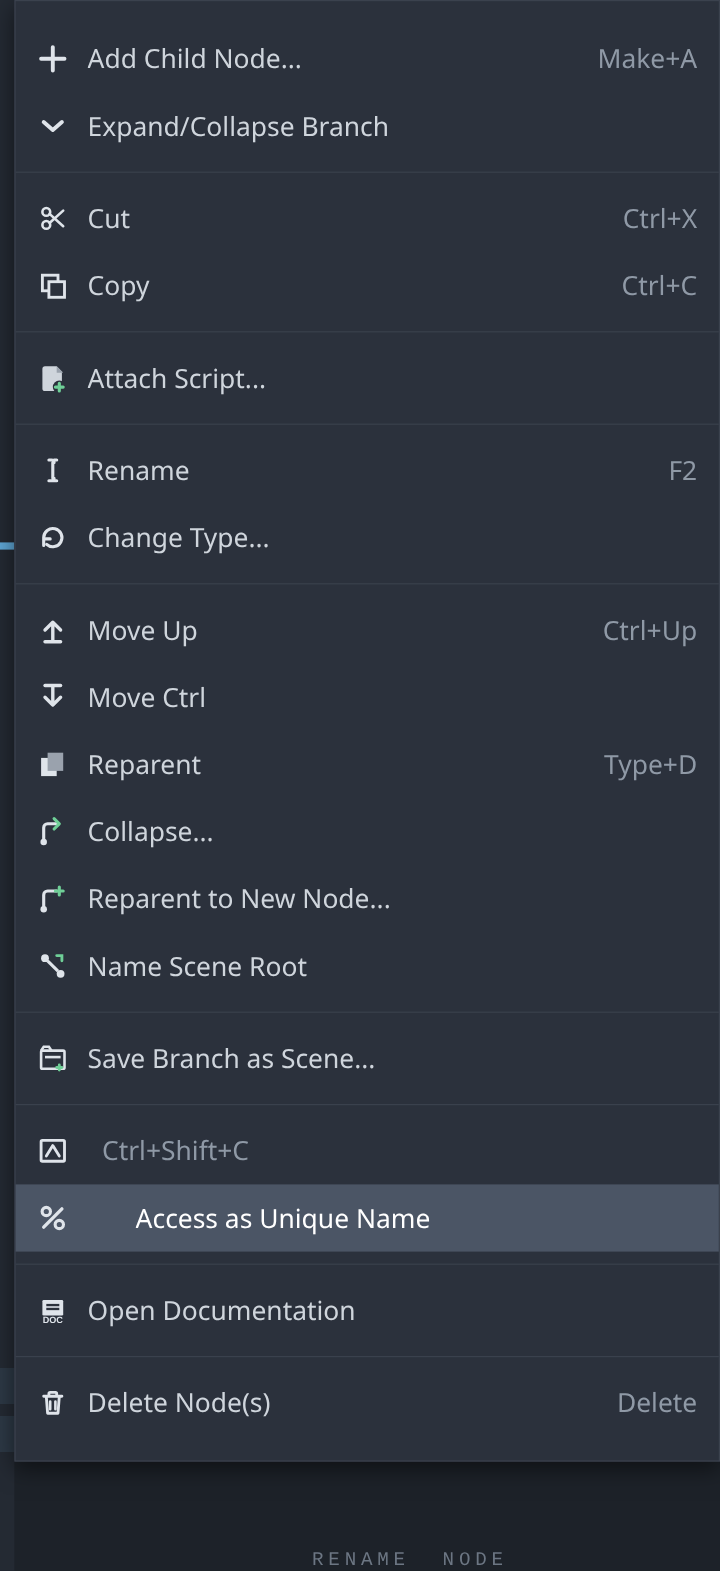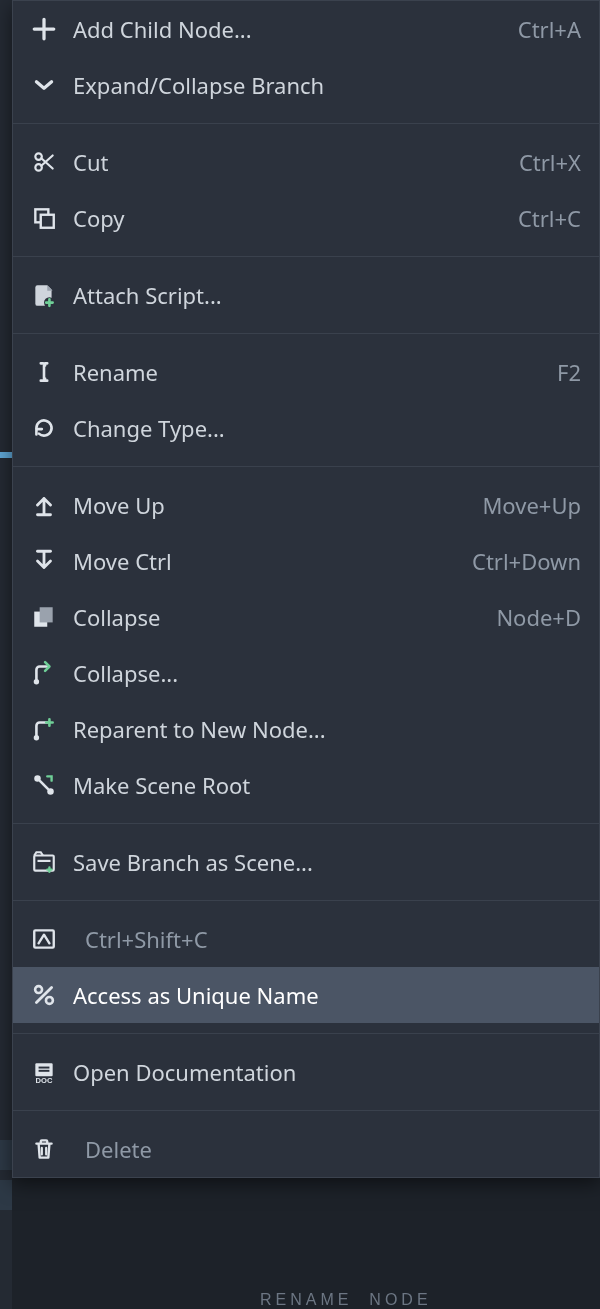--- a/index.html
+++ b/index.html
@@ -35,34 +35,35 @@
   }
   .menu {
     position: absolute;
     left: 12px;
     top: 0;
     width: 588px;
     box-sizing: border-box;
     background: #2b313c;
     border: 1px solid #3b424e;
     box-shadow: 0 6px 18px rgba(0,0,0,0.5);
-    padding: 0 0;
+    padding: 20px 0;
   }
   .menu-item {
     display: flex;
     align-items: center;
     height: 56px;
     padding: 0 18px 0 16px;
     font-size: 22px;
     color: #cfd5dc;
     cursor: default;
   }
   .menu-item.hover {
     background: #4b5565;
     color: #ffffff;
+    gap: 40px;
   }
   .menu-item .icon {
     width: 30px;
     height: 30px;
     flex: 0 0 30px;
     margin-right: 14px;
     display: flex;
     align-items: center;
     justify-content: center;
   }
@@ -83,40 +84,40 @@
     background: #3a414d;
   }
   svg { display:block; }
   .footer-text {
     position:absolute;
     left: 260px;
     bottom: 0;
     font-size:16px;
     letter-spacing:4px;
     color:#6c7683;
-    font-family: Liberation Sans, sans-serif;
+    font-family: Liberation Mono, monospace;
   }
 </style>
 </head>
 <body>
 
 <div class="backdrop"></div>
 <div class="marker-blue" style="top:452px"></div>
 <div class="marker-dark" style="top:1140px"></div>
 <div class="marker-dark" style="top:1180px"></div>
 
 <div class="menu" id="menu">
     <div class="menu-item">
       <span class="icon">
         <svg viewBox="0 0 24 24" width="26" height="26">
           <use href="#plus-icon"></use>
         </svg>
       </span>
       <span class="label">Add Child Node...</span>
-      <span class="shortcut">Ctrl+A</span>
+      <span class="shortcut">Make+A</span>
     </div>
     <div class="menu-item">
       <span class="icon">
         <svg viewBox="0 0 24 24" width="26" height="26">
           <use href="#chevron-down-icon"></use>
         </svg>
       </span>
       <span class="label">Expand/Collapse Branch</span>
     </div>
     <div class="separator"></div>
@@ -166,39 +167,38 @@
       <span class="label">Change Type...</span>
     </div>
     <div class="separator"></div>
     <div class="menu-item">
       <span class="icon">
         <svg viewBox="0 0 24 24" width="26" height="26">
           <use href="#arrow-up-icon"></use>
         </svg>
       </span>
       <span class="label">Move Up</span>
-      <span class="shortcut">Move+Up</span>
+      <span class="shortcut">Ctrl+Up</span>
     </div>
     <div class="menu-item">
       <span class="icon">
         <svg viewBox="0 0 24 24" width="26" height="26">
           <use href="#arrow-down-icon"></use>
         </svg>
       </span>
       <span class="label">Move Ctrl</span>
-      <span class="shortcut">Ctrl+Down</span>
     </div>
     <div class="menu-item">
       <span class="icon">
         <svg viewBox="0 0 24 24" width="26" height="26">
           <use href="#duplicate-icon"></use>
         </svg>
       </span>
-      <span class="label">Collapse</span>
-      <span class="shortcut">Node+D</span>
+      <span class="label">Reparent</span>
+      <span class="shortcut">Type+D</span>
     </div>
     <div class="menu-item">
       <span class="icon">
         <svg viewBox="0 0 24 24" width="26" height="26">
           <use href="#reparent-icon"></use>
         </svg>
       </span>
       <span class="label">Collapse...</span>
     </div>
     <div class="menu-item">
@@ -208,21 +208,21 @@
         </svg>
       </span>
       <span class="label">Reparent to New Node...</span>
     </div>
     <div class="menu-item">
       <span class="icon">
         <svg viewBox="0 0 24 24" width="26" height="26">
           <use href="#scene-root-icon"></use>
         </svg>
       </span>
-      <span class="label">Make Scene Root</span>
+      <span class="label">Name Scene Root</span>
     </div>
     <div class="separator"></div>
     <div class="menu-item">
       <span class="icon">
         <svg viewBox="0 0 24 24" width="26" height="26">
           <use href="#save-scene-icon"></use>
         </svg>
       </span>
       <span class="label">Save Branch as Scene...</span>
     </div>
@@ -252,20 +252,21 @@
       </span>
       <span class="label">Open Documentation</span>
     </div>
     <div class="separator"></div>
     <div class="menu-item">
       <span class="icon">
         <svg viewBox="0 0 24 24" width="26" height="26">
           <use href="#trash-icon"></use>
         </svg>
       </span>
+      <span class="label">Delete Node(s)</span>
       <span class="shortcut">Delete</span>
     </div>
   </div>
 
 <div class="footer-text">RENAME&nbsp;&nbsp;NODE</div>
 
 <svg width="0" height="0" style="position:absolute">
   <defs>
     <g id="plus-icon">
         <path d="M12 3v18M3 12h18" stroke="#dfe4ea" stroke-width="3" stroke-linecap="round" fill="none"></path>

